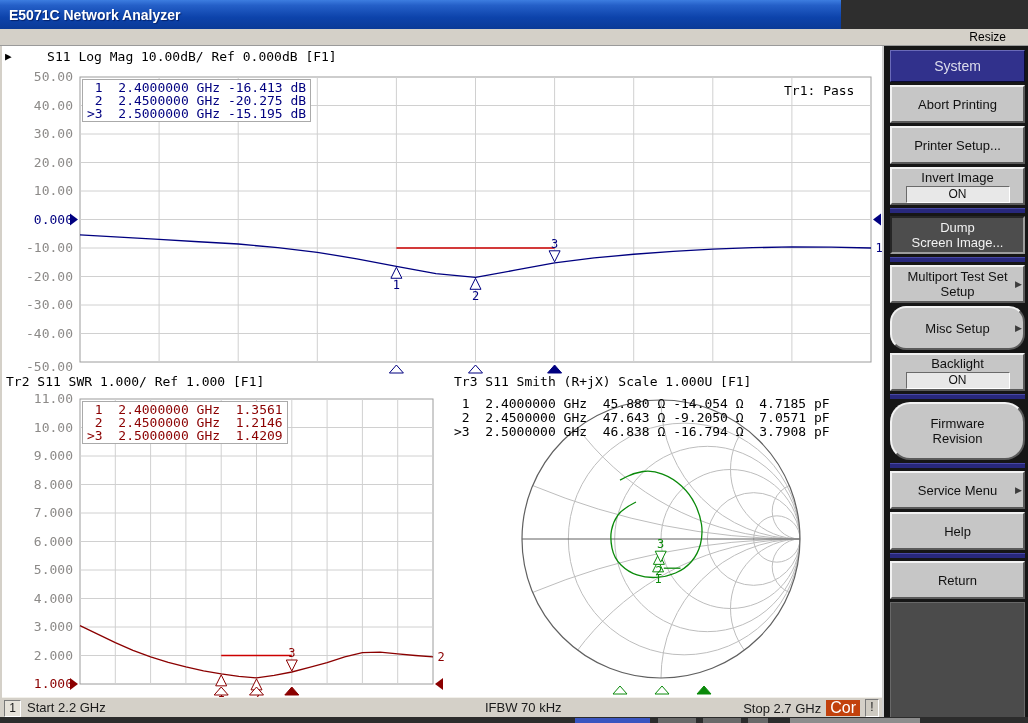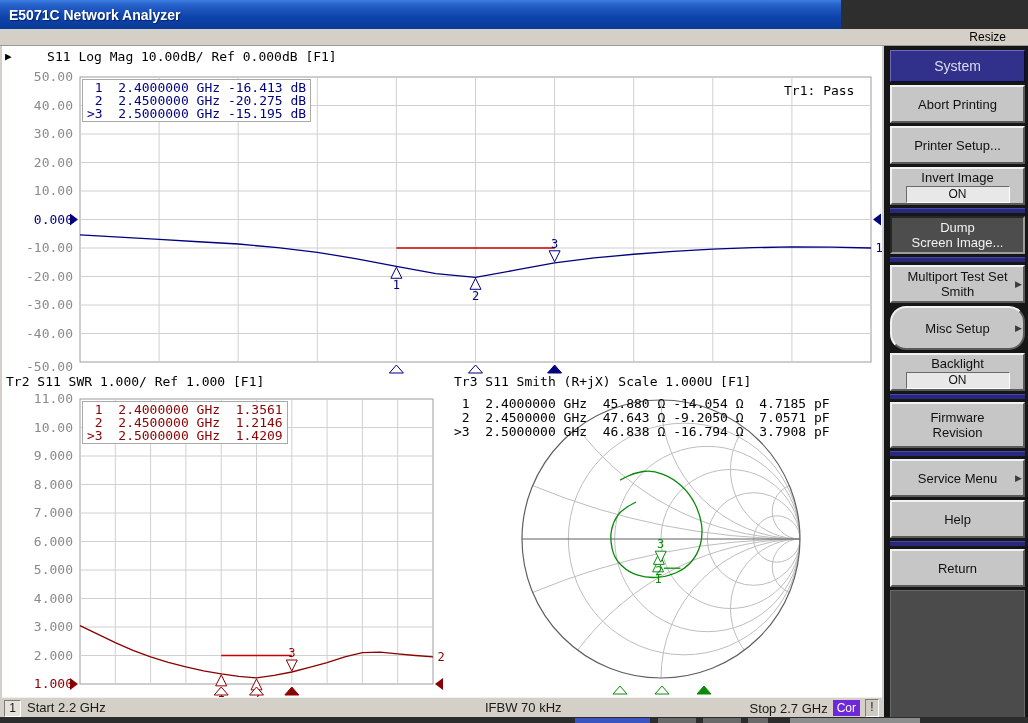--- a/index.html
+++ b/index.html
@@ -54,21 +54,21 @@
 
   
   .statusbar{position:absolute;left:2px;top:697px;width:880px;height:20px;box-sizing:border-box;
     background:#d4d0c8;border-top:1px solid #f2f0ea;font-size:13px;color:#1a1a1a;}
   .chanbox{position:absolute;left:2px;top:2px;width:15px;height:15px;background:#e6e2da;
     border:1px solid;border-color:#7a7a7a #fff #fff #7a7a7a;text-align:center;line-height:15px;
     font-size:12px;}
   .sb-start{position:absolute;left:25px;top:2px;}
   .sb-ifbw{position:absolute;left:483px;top:2px;}
   .sb-right{position:absolute;right:3px;top:1px;display:flex;align-items:center;gap:5px;}
-  .corbadge{background:#6d28d9;color:#fff;padding:0 4px;height:16px;line-height:16px;font-size:12px;}
+  .corbadge{background:#c2410c;color:#fff;padding:0 4px;height:16px;line-height:16px;font-size:16px;}
   .alertbox{width:12px;height:16px;background:#cfcbc2;border:1px solid;
     border-color:#7a7a7a #fff #fff #7a7a7a;text-align:center;line-height:15px;font-size:12px;}
 
   
   .taskstrip{position:absolute;left:0;top:717px;width:1028px;height:6px;background:#2c2c2c;}
   .taskstrip .tb{position:absolute;top:1px;height:5px;}
 
   .frameleft{position:absolute;left:0;top:46px;width:2px;height:671px;background:#d4d0c8;}
 </style>
 </head>
@@ -259,33 +259,33 @@
         <div class="sktoggle">ON</div>
       </div>
       <div class="sksep"></div>
       <div class="skbtn pressed">
         <span>Dump</span>
         <span>Screen Image...</span>
       </div>
       <div class="sksep"></div>
       <div class="skbtn">
         <span>Multiport Test Set</span>
-        <span>Smith</span>
+        <span>Setup</span>
         <span class="arrow">▶</span>
       </div>
       <div class="skbtn" style="height: 44px; border-radius: 16px;">
         <span>Misc Setup</span>
         <span class="arrow">▶</span>
       </div>
       <div class="skbtn">
         <span>Backlight</span>
         <div class="sktoggle">ON</div>
       </div>
       <div class="sksep"></div>
-      <div class="skbtn" style="height: 46px;">
+      <div class="skbtn" style="height: 58px; border-radius: 20px;">
         <span>Firmware</span>
         <span>Revision</span>
       </div>
       <div class="sksep"></div>
       <div class="skbtn">
         <span>Service Menu</span>
         <span class="arrow">▶</span>
       </div>
       <div class="skbtn">
         <span>Help</span>

